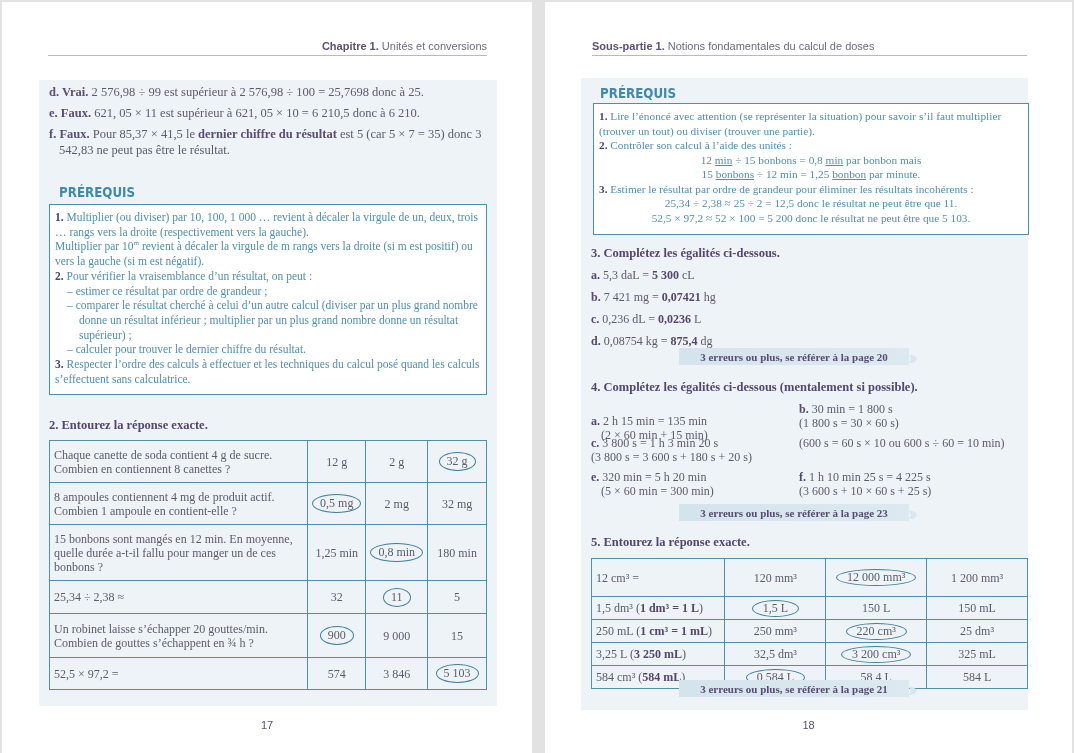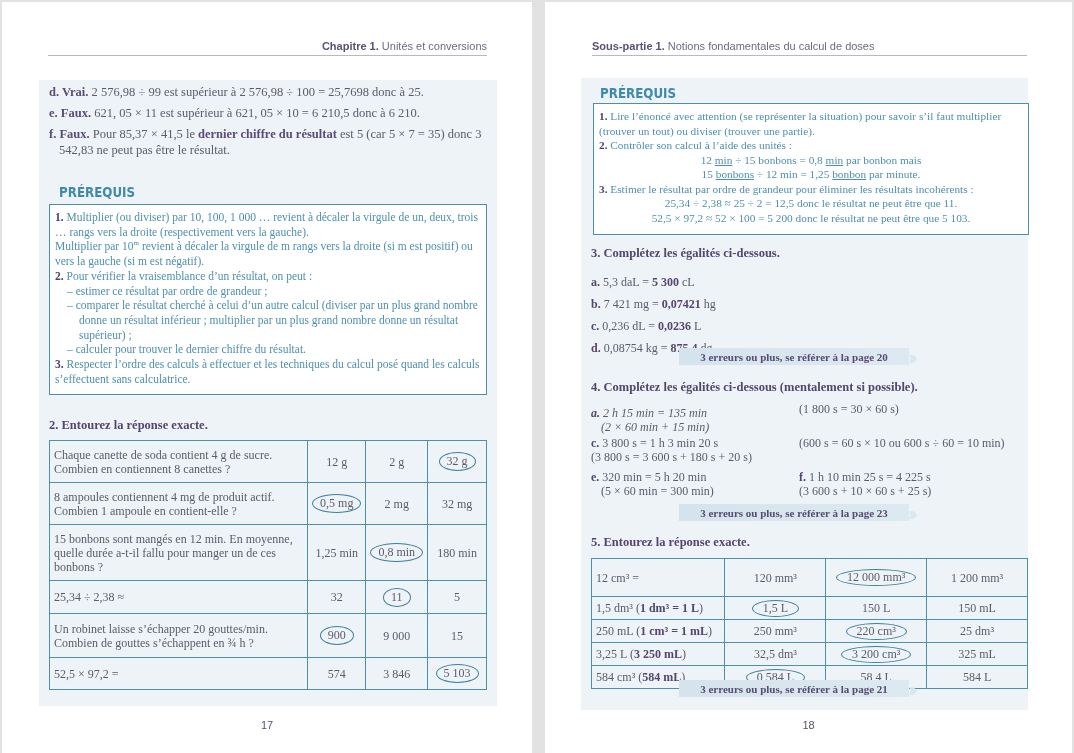--- a/index.html
+++ b/index.html
@@ -137,38 +137,39 @@
       <div><span class="n">1.</span><span> Lire l’énoncé avec attention (se représenter la situation) pour savoir s’il faut multiplier (trouver un tout) ou diviser (trouver une partie).</span></div>
       <div><span class="n">2.</span><span> Contrôler son calcul à l’aide des unités :</span></div>
       <div class="center"><span>12 </span><u>min</u><span> ÷ 15 bonbons = 0,8 </span><u>min</u><span> par bonbon mais</span></div>
       <div class="center"><span>15 </span><u>bonbons</u><span> ÷ 12 min = 1,25 </span><u>bonbon</u><span> par minute.</span></div>
       <div><span class="n">3.</span><span> Estimer le résultat par ordre de grandeur pour éliminer les résultats incohérents :</span></div>
       <div class="center">25,34 ÷ 2,38 ≈ 25 ÷ 2 = 12,5 donc le résultat ne peut être que 11.</div>
       <div class="center">52,5 × 97,2 ≈ 52 × 100 = 5 200 donc le résultat ne peut être que 5 103.</div>
     </div>
 
     <div class="ex-title" style="left:10px; top:168px;">3. Complétez les égalités ci-dessous.</div>
-    <div class="list" style="left:10px; top:197px;">
+    <div class="list" style="left:10px; top:190px;">
       <p style="margin-bottom:8px;"><b>a.</b><span> 5,3 daL = </span><b>5 300</b><span> cL</span></p>
       <p style="margin-bottom:8px;"><b>b.</b><span> 7 421 mg = </span><b>0,07421</b><span> hg</span></p>
       <p style="margin-bottom:8px;"><b>c.</b><span> 0,236 dL = </span><b>0,0236</b><span> L</span></p>
       <p><b>d.</b><span> 0,08754 kg = </span><b>875,4</b><span> dg</span></p>
     </div>
     <div class="refer" style="left:98px; top:270px;">
       <div class="bar">3 erreurs ou plus, se référer à la page 20</div>
       <span class="chev">›››</span>
     </div>
 
     <div class="ex-title" style="left:10px; top:302px;">4. Complétez les égalités ci-dessous (mentalement si possible).</div>
     <div class="two-col" style="top:324px; height:100px;">
-      <div class="cell" style="left:0; top:4px;font-style:italic;">
+      <div class="cell" style="left:0; top:12px;">
           <div><b>a.</b><span> 2 h 15 min = 135 min</span></div>
           <div style="padding-left:10px;">(2 × 60 min + 15 min)</div>
         </div>
       <div class="cell" style="left:208px; top:0;">
+          <div><b>b.</b><span> 30 min = 1 800 s</span></div>
           <div>(1 800 s = 30 × 60 s)</div>
         </div>
       <div class="cell" style="left:0; top:34px;">
           <div><b>c.</b><span> 3 800 s = 1 h 3 min 20 s</span></div>
           <div>(3 800 s = 3 600 s + 180 s + 20 s)</div>
         </div>
       <div class="cell" style="left:208px; top:34px; width:260px;">
           <div>(600 s = 60 s × 10 ou 600 s ÷ 60 = 10 min)</div>
         </div>
       <div class="cell" style="left:0; top:68px;">

